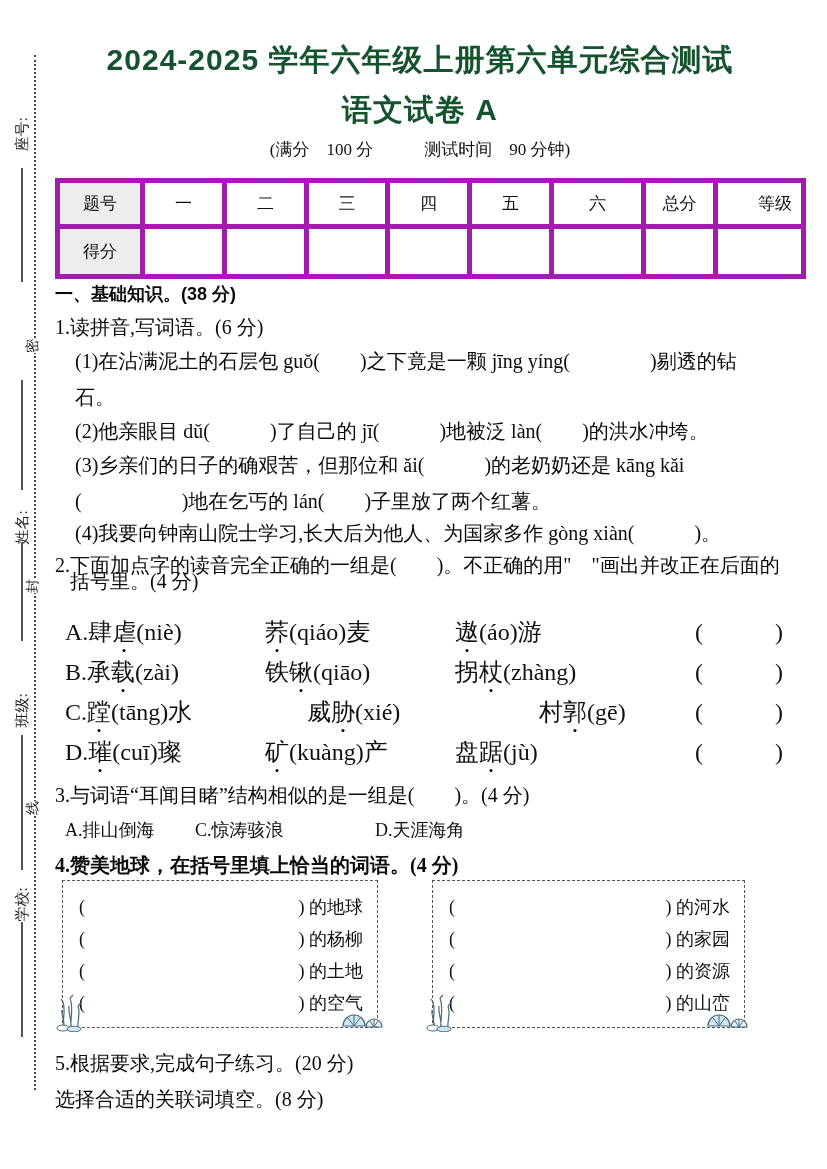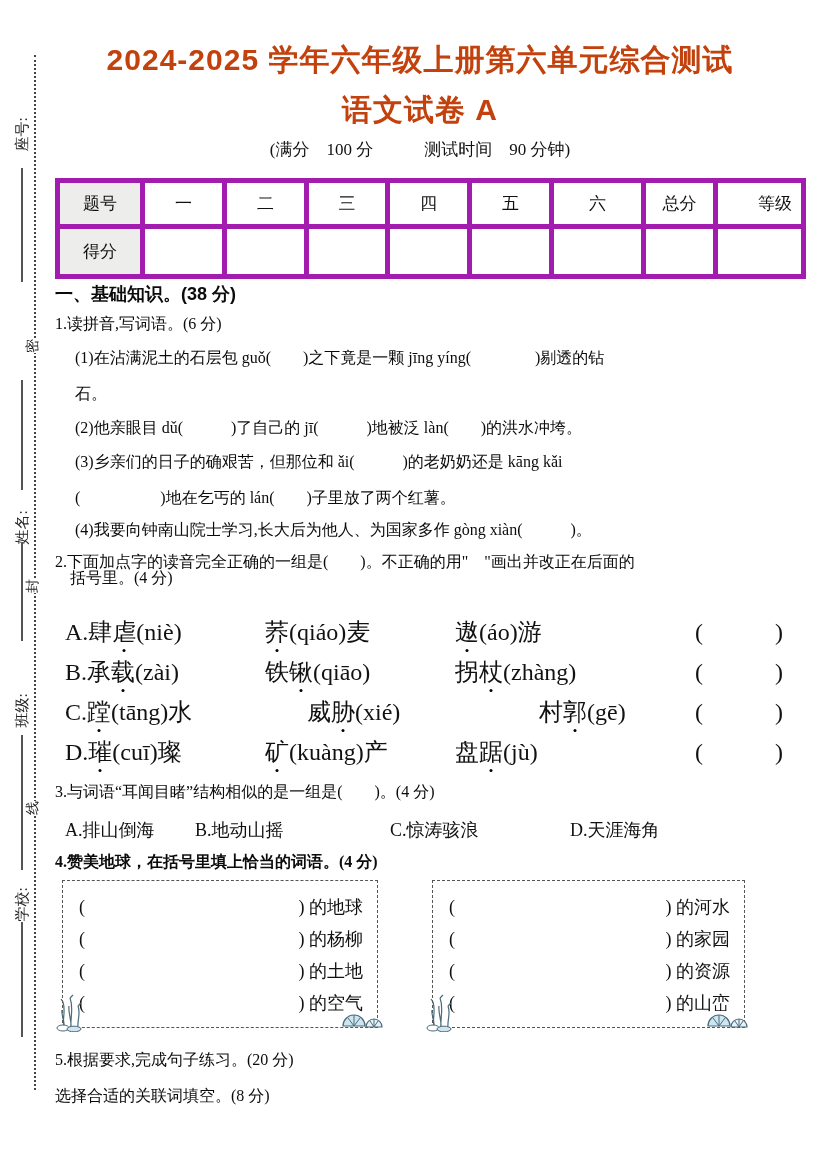--- a/index.html
+++ b/index.html
@@ -26,37 +26,37 @@
     font-family:"Liberation Serif","DejaVu Serif",serif;
   }
   .seal-char {
     left:26px; font-size:14px; color:#222;
     transform:rotate(-90deg); background:#fff; padding:1px 0;
   }
   
   .title {
     left:55px; width:730px; text-align:center;
     font-family:"Liberation Sans","DejaVu Sans",sans-serif;
-    font-weight:700; font-size:30px; letter-spacing:1px; color:#c2410c;
+    font-weight:700; font-size:30px; letter-spacing:1px; color:#14532d;
   }
   .info { left:55px; width:730px; text-align:center; font-size:17px; }
   
   table.score {
     border-collapse:collapse; table-layout:fixed;
     width:730px; font-size:17px;
   }
   table.score td {
     border:5px solid #a21caf; text-align:center; height:46px;
   }
   table.score tr:last-child td { height:50px; }
   table.score td.shade { background:#ededeb; }
   table.score { border:2px solid #333; }
   table.score td.thick-l { border-left:2px solid #333; }
   
-  .bodyline { font-size:16px; white-space:nowrap; color:#0b0b0b; }
+  .bodyline { font-size:20px; white-space:nowrap; color:#0b0b0b; }
   .bold { font-weight:700; font-family:"Liberation Sans","DejaVu Sans",sans-serif; font-size:18px; }
   .optrow { left:65px; width:715px; display:flex; font-size:24px; white-space:nowrap; }
   .optrow .c1 { width:200px; } .optrow .c2 { width:190px; } .optrow .c3 { flex:1; }
   .optrow .pr { width:85px; text-align:right; }
   .dotchar { position:relative; display:inline-block; }
   .dotchar::after {
     content:""; position:absolute; left:50%; bottom:-4px;
     width:3px; height:3px; border-radius:50%; background:#000;
     transform:translateX(-50%);
   }
@@ -162,21 +162,20 @@
   <div class="abs optrow" style="top:736px;">
     <span class="c1"><span>D.</span><span></span><span class="dotchar">璀</span><span>(cuī)璨</span></span>
     <span class="c2"><span></span><span class="dotchar">矿</span><span>(kuàng)产</span></span>
     <span class="c3"><span>盘</span><span class="dotchar">踞</span><span>(jù)</span></span>
     <span class="pr">(　　　)</span>
   </div>
 
   <div class="abs bodyline" style="left:55px;top:782px;">3.与词语“耳闻目睹”结构相似的是一组是(　　)。(4 分)</div>
   <div class="abs q3opts" style="top:818px;">
     <span class="o1">A.排山倒海</span>
-    <span class="o2">B.地动山摇</span>
     <span class="o3">C.惊涛骇浪</span>
     <span class="o4">D.天涯海角</span>
   </div>
 
   <div class="abs bodyline" style="left:55px;top:852px;font-weight:bold;">4.赞美地球，在括号里填上恰当的词语。(4 分)</div>
 
   <div class="abs fillbox" style="left:62px;top:880px;width:316px;">
     <div class="row">
         <span>(</span>
         <span>) 的地球</span>

